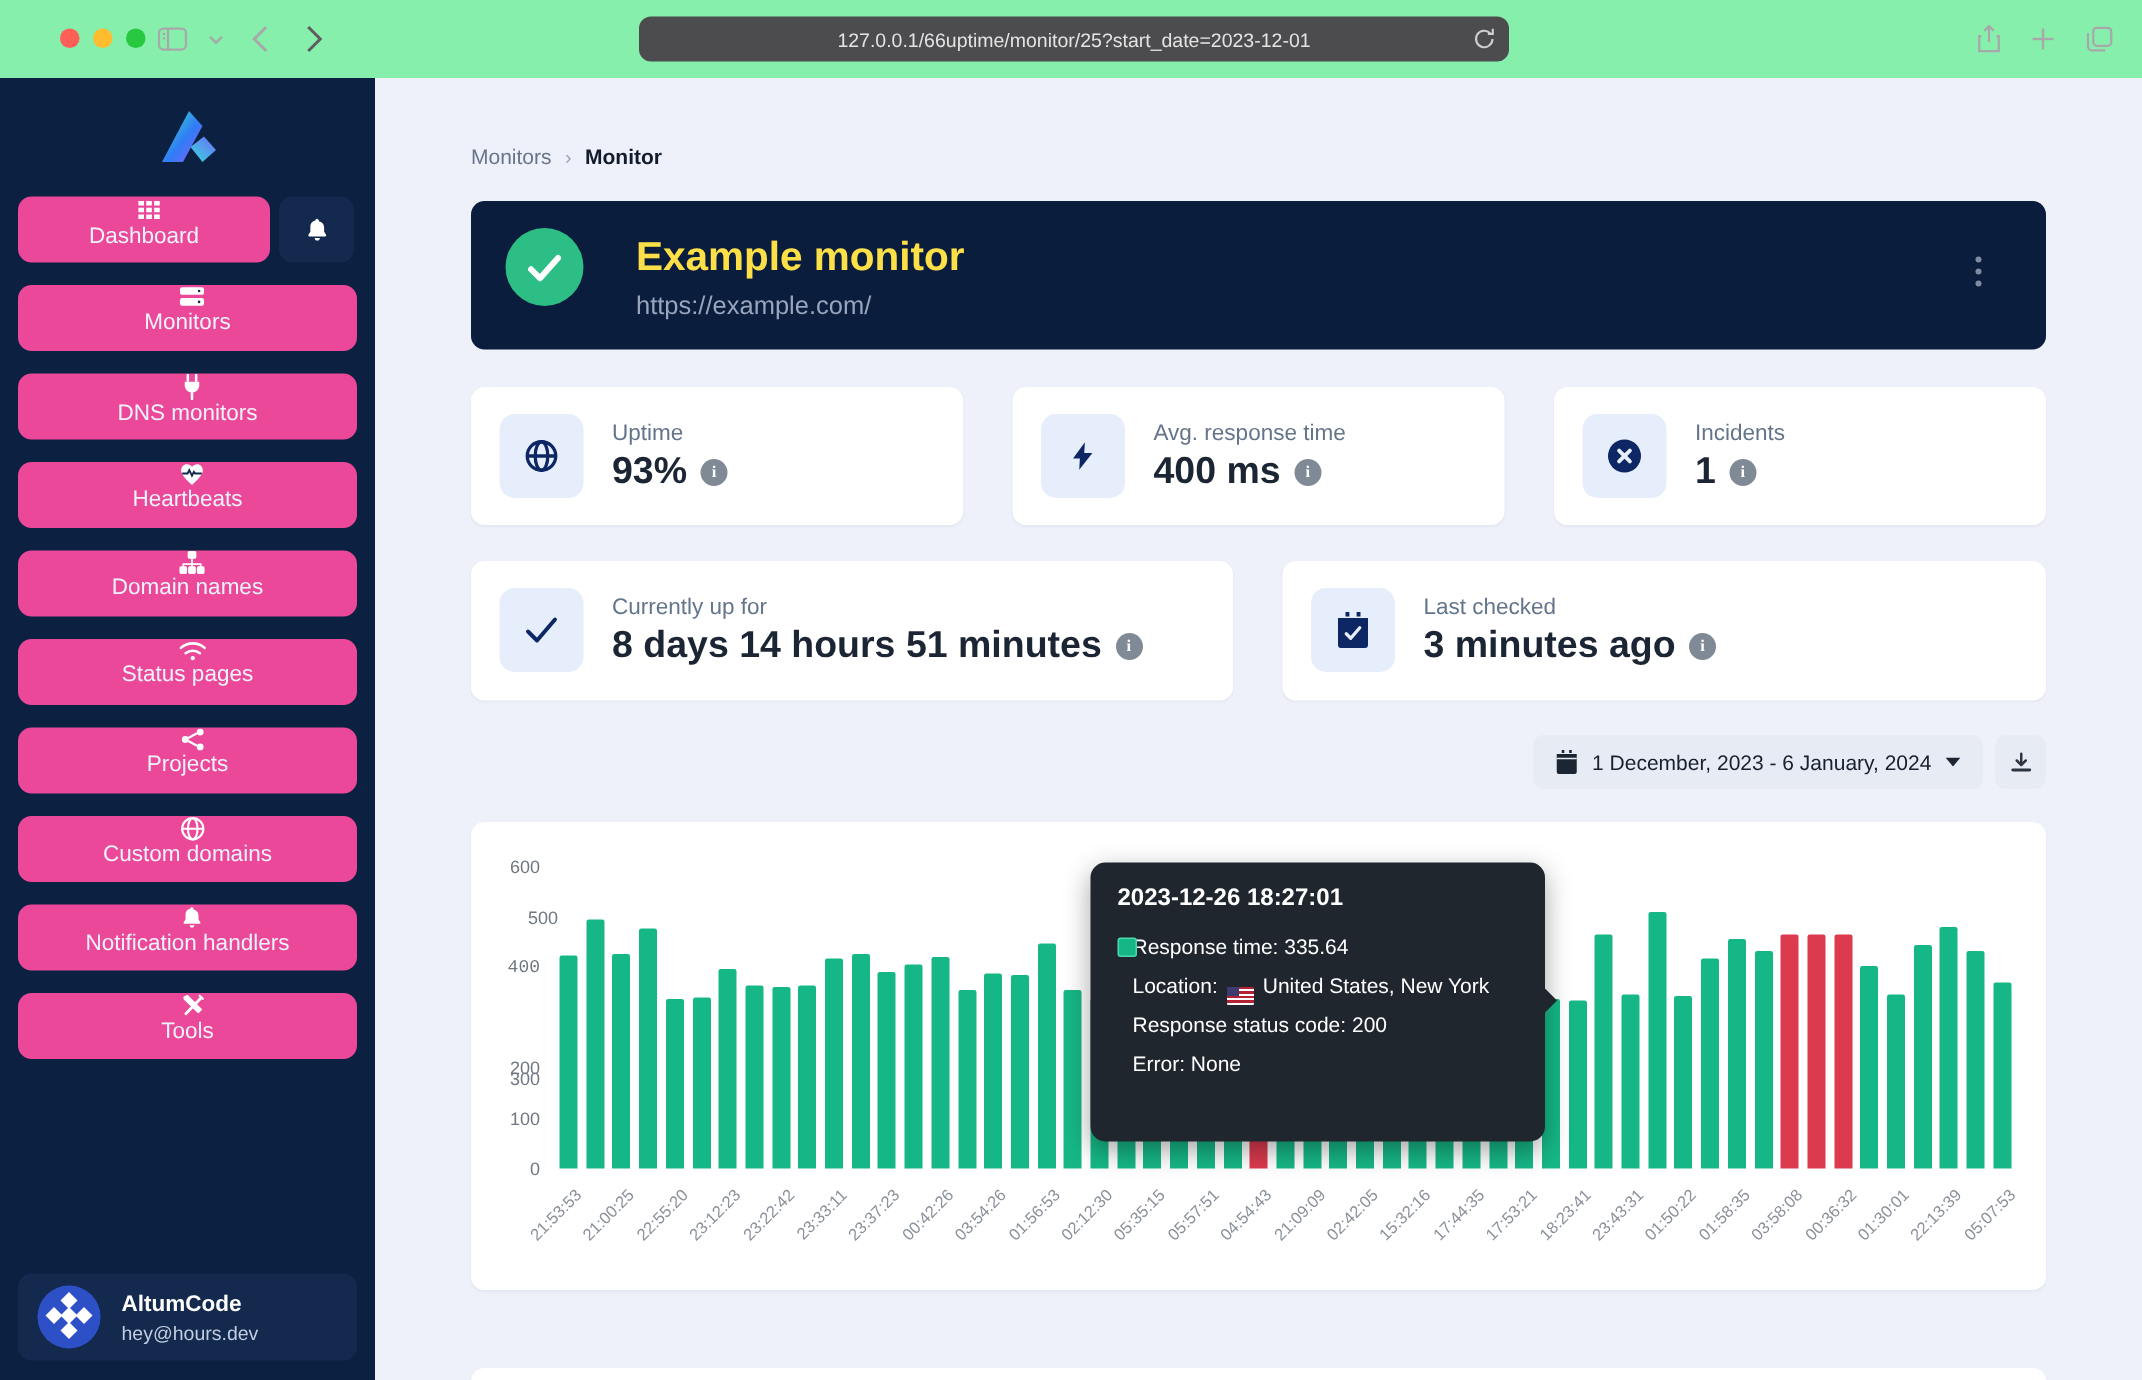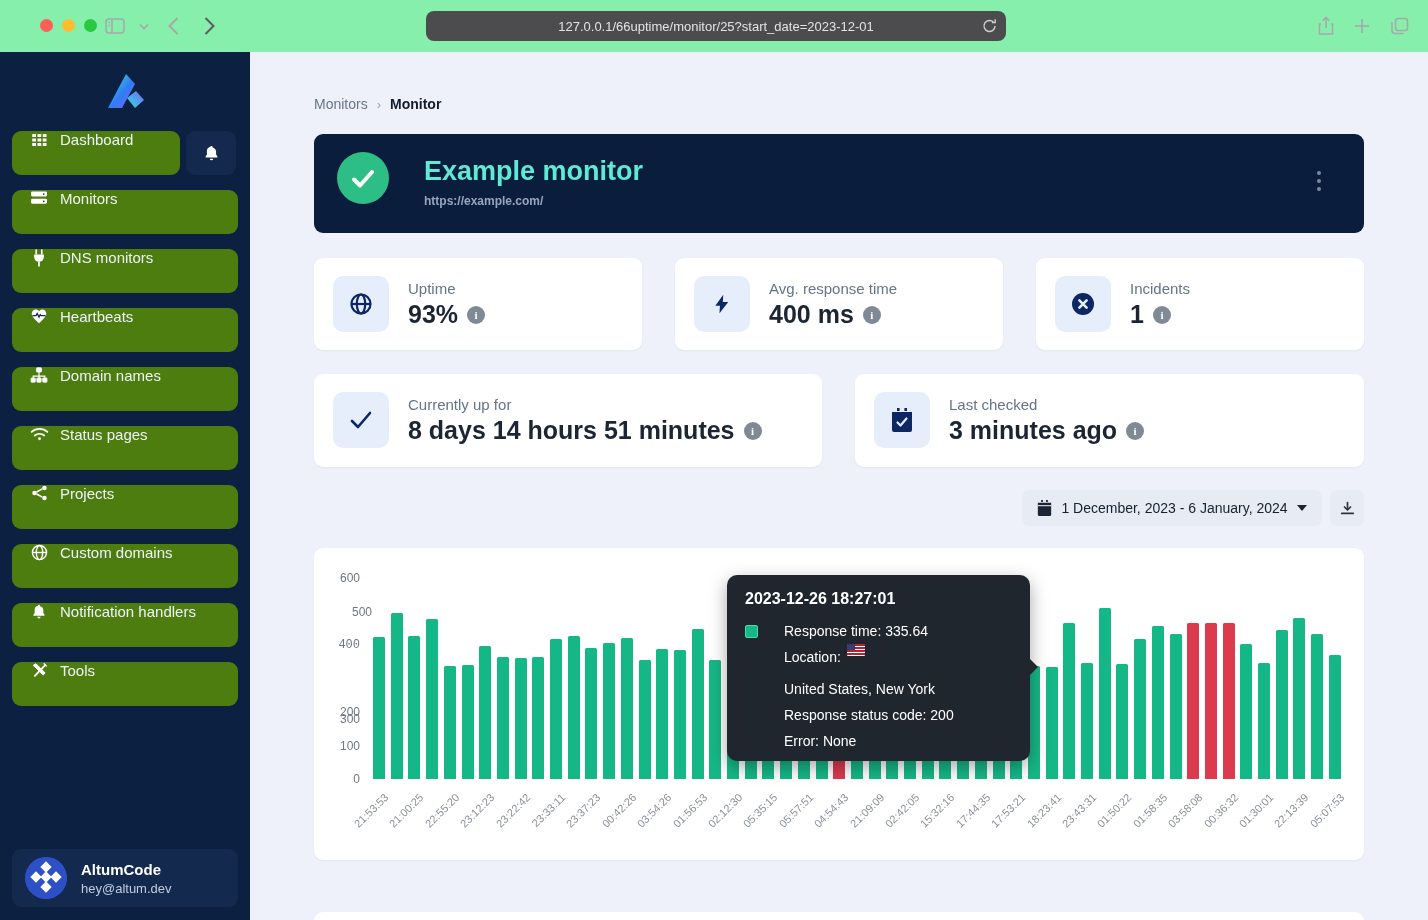--- a/index.html
+++ b/index.html
@@ -11,43 +11,43 @@
   .traffic { position:absolute; top:19px; width:13px; height:13px; border-radius:50%; }
   .t-red{ left:40px; background:#ff5f57; } .t-yellow{ left:62px; background:#febc2e; } .t-green{ left:84px; background:#28c840; }
   .chrome-ico { position:absolute; top:13px; color:#a8a8aa; width:26px; height:26px; display:flex; align-items:center; justify-content:center; }
   .url-pill { position:absolute; left:426px; top:11px; width:580px; height:30px; background:#4c4c4e; border-radius:8px;
     color:#e3e3e3; font-size:13px; display:flex; align-items:center; justify-content:center; }
   .url-reload { position:absolute; right:9px; top:6px; color:#cfcfcf; }
 
   
   .sidebar { position:absolute; left:0; top:52px; width:250px; height:868px; background:#0c2042; }
   .logo-wrap { position:absolute; left:100px; top:16px; width:48px; height:48px; }
-  .nav-box { position:absolute; background:#4d7c0f; border-radius:9px; display:flex; align-items:flex-start;
-    color:#eef3fb; font-size:15px; cursor:pointer; }
+  .nav-box { position:absolute; background:#ec4899; border-radius:9px; display:flex; align-items:center;
+    color:#eef3fb; font-size:15px; cursor:pointer;flex-direction:column; }
   .nav-box .nv-ico { width:20px; margin:0 11px 0 17px; display:flex; justify-content:center; }
   .bell-box { position:absolute; left:186px; top:79px; width:50px; height:44px; background:#13294e; border-radius:9px;
     display:flex; align-items:center; justify-content:center; cursor:pointer; }
   .user-box { position:absolute; left:12px; top:797px; width:226px; height:58px; background:#13294e; border-radius:9px;
     display:flex; align-items:center; cursor:pointer; }
   .avatar { width:42px; height:42px; border-radius:50%; margin:0 14px 0 13px; background:#2d50c7;
     display:flex; align-items:center; justify-content:center; color:#fff; font-size:22px; overflow:hidden; }
   .user-name { color:#ffffff; font-size:15px; font-weight:700; }
   .user-email { color:#c2cde0; font-size:13px; margin-top:3px; }
 
   
   .main { position:absolute; left:250px; top:52px; width:1178px; height:868px; background:#eef1f9; }
   .crumb { position:absolute; left:64px; top:44px; font-size:14px; color:#68758a; display:flex; gap:9px; align-items:center;}
   .crumb .cur { color:#121c2d; font-weight:600; }
   .crumb .sep { color:#9aa4b5; font-size:13px; }
 
   .hero { position:absolute; left:64px; top:82px; width:1050px; height:99px; background:#0a1d3d; border-radius:9px; }
   .hero-status { position:absolute; left:23px; top:18px; width:52px; height:52px; border-radius:50%; background:#2dbe85;
     display:flex; align-items:center; justify-content:center; }
-  .hero-title { position:absolute; left:110px; top:22px; color:#5eead4; font-size:27px; font-weight:700; }
-  .hero-url { position:absolute; left:110px; top:60px; color:#98a5bd; font-size:12px;font-weight:bold; }
+  .hero-title { position:absolute; left:110px; top:22px; color:#fde047; font-size:27px; font-weight:700; }
+  .hero-url { position:absolute; left:110px; top:60px; color:#98a5bd; font-size:17px; }
   .kebab { position:absolute; right:36px; top:30px; width:18px; height:34px; display:flex; flex-direction:column;
     align-items:center; justify-content:center; gap:4px; cursor:pointer; }
   .kebab i { width:4px; height:4px; border-radius:50%; background:#7f8aa0; }
 
   .card { position:absolute; background:#ffffff; border-radius:9px; box-shadow:0 1px 2px rgba(16,30,60,.05); }
   .ico-box { position:absolute; left:19px; top:18px; width:56px; height:56px; border-radius:10px; background:#e7eefb;
     display:flex; align-items:center; justify-content:center; color:#0c2764; }
   .stat-label { position:absolute; left:94px; top:22px; font-size:15px; color:#64748b; }
   .stat-value { position:absolute; left:94px; top:42px; font-size:25px; font-weight:700; color:#1c2534;
     display:flex; align-items:center; gap:9px; }
@@ -64,21 +64,21 @@
   .ytick { position:absolute; width:40px; text-align:right; font-size:12px; color:#6f7780; }
   .bar { position:absolute; width:12px; border-radius:1.5px 1.5px 0 0; }
   .xlab { position:absolute; width:70px; text-align:right; font-size:11px; color:#8a9099;
     transform:rotate(-45deg); transform-origin:100% 0; white-space:nowrap; }
 
   .tip { position:absolute; left:413px; top:27px; width:303px; height:186px; background:#20262e; border-radius:10px;
     box-shadow:0 6px 18px rgba(0,0,0,.35); color:#fff; padding:15px 18px; z-index:5; }
   .tip:after { content:""; position:absolute; right:-8px; top:84px; border-top:8px solid transparent;
     border-bottom:8px solid transparent; border-left:8px solid #20262e; }
   .tip-title { font-size:16px; font-weight:700; margin-bottom:10px; }
-  .tip-row { font-size:14px; line-height:26px; padding-left:39px; position:relative; display:flex; align-items:flex-start; gap:6px; flex-wrap:wrap;}
+  .tip-row { font-size:14px; line-height:26px; padding-left:10px; position:relative; display:flex; align-items:flex-end; gap:6px; flex-wrap:wrap;}
   .tip-legend { position:absolute; left:0; top:7px; width:13px; height:13px; border-radius:2px; background:#16b786; border:1px solid #4adaae; }
   .us-flag { display:inline-block; width:18px; height:12px; position:relative; border-radius:1px; overflow:hidden; vertical-align:-1px;
     background:repeating-linear-gradient(#b22234 0 1.5px,#ffffff 1.5px 3px); }
   .us-flag:before { content:""; position:absolute; left:0; top:0; width:8px; height:6px; background:#3c3b6e; }
 
   .peek-card { position:absolute; left:64px; top:860px; width:1050px; height:10px; background:#fff; border-radius:9px 9px 0 0; }
 
   svg { display:block; }
 </style>
 </head>
@@ -289,21 +289,21 @@
             <rect x="17" y="6" width="8" height="8" transform="rotate(45 21 10)"></rect>
             <rect x="7" y="16" width="8" height="8" transform="rotate(45 11 20)"></rect>
             <rect x="17" y="16" width="8" height="8" transform="rotate(45 21 20)"></rect>
             <rect x="27" y="16" width="8" height="8" transform="rotate(45 31 20)"></rect>
             <rect x="17" y="26" width="8" height="8" transform="rotate(45 21 30)"></rect>
           </g>
         </svg>
     </span>
     <span>
       <div class="user-name">AltumCode</div>
-      <div class="user-email">hey@altum.dev</div>
+      <div class="user-email">hey@hours.dev</div>
     </span>
   </div>
 </div>
 
 <div class="main">
 
   <div class="crumb">
     <span>Monitors</span>
     <span class="sep">›</span>
     <span class="cur">Monitor</span>

